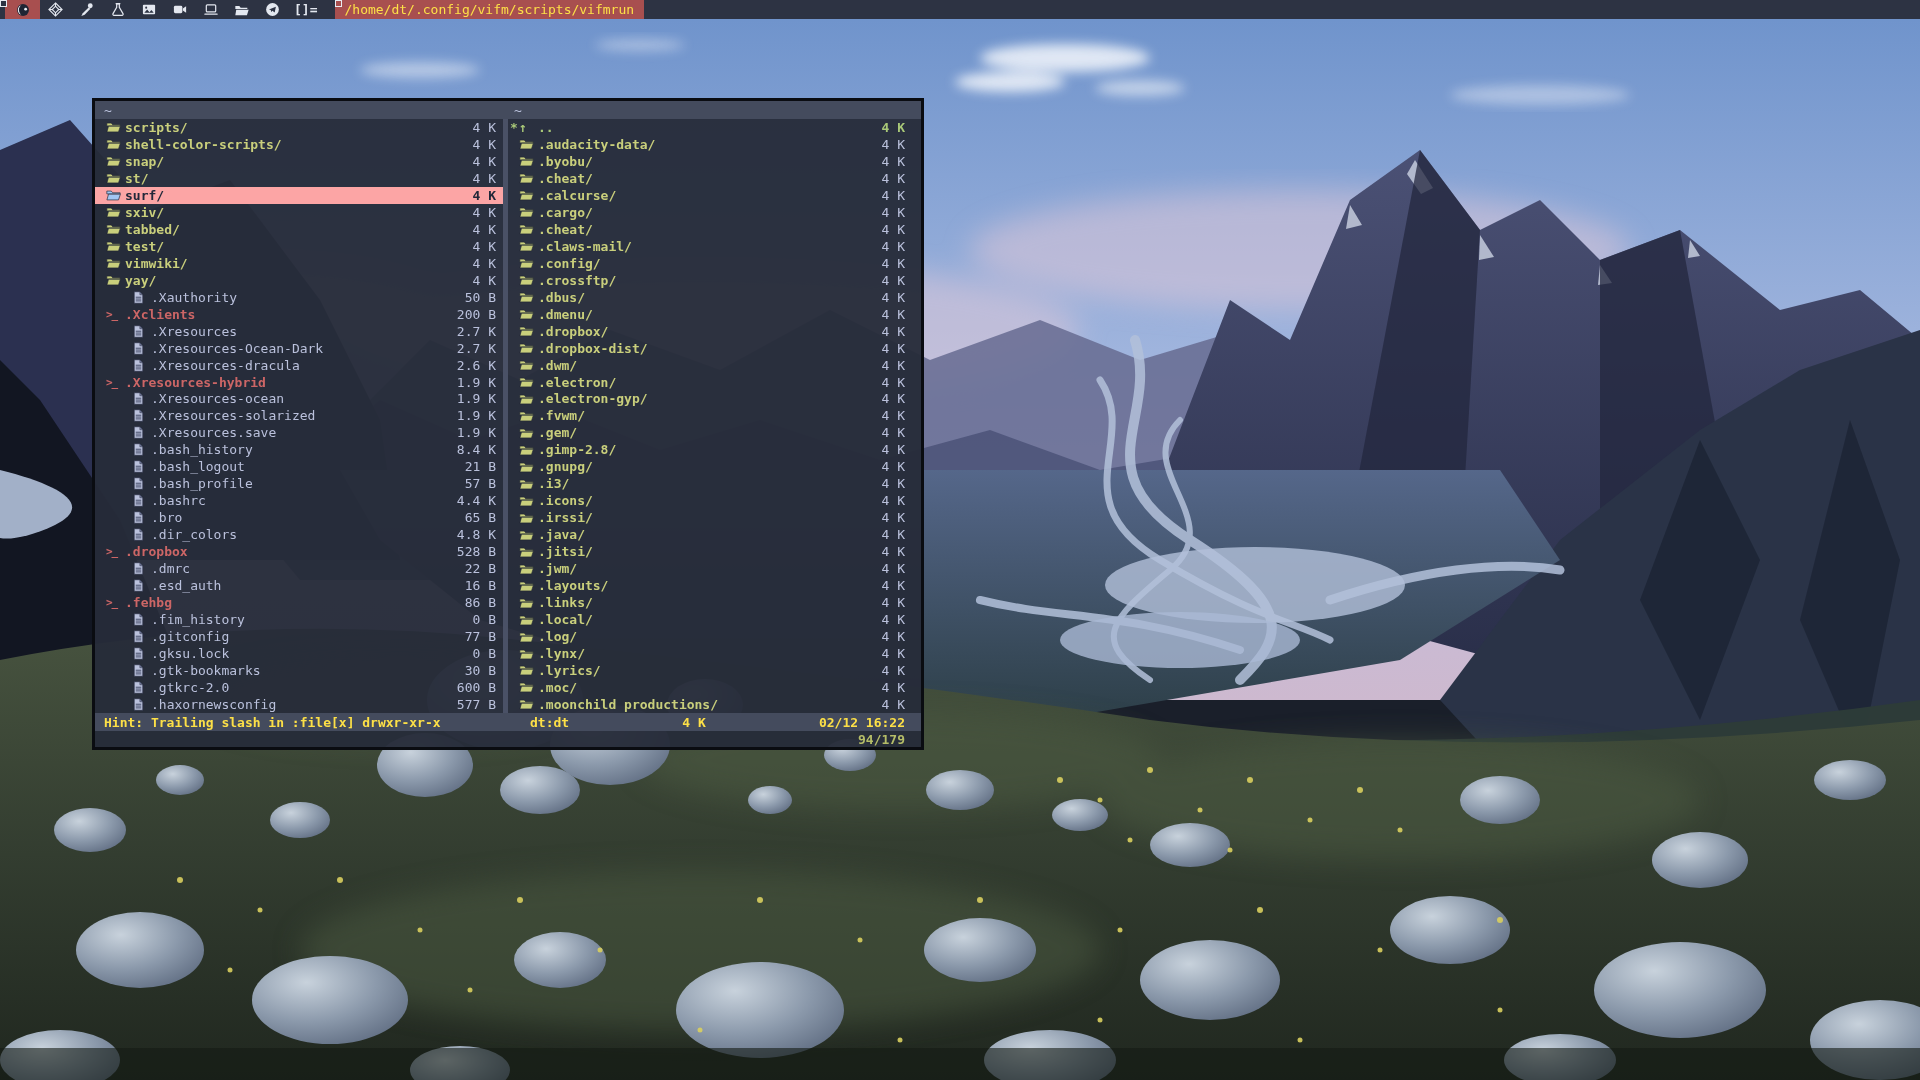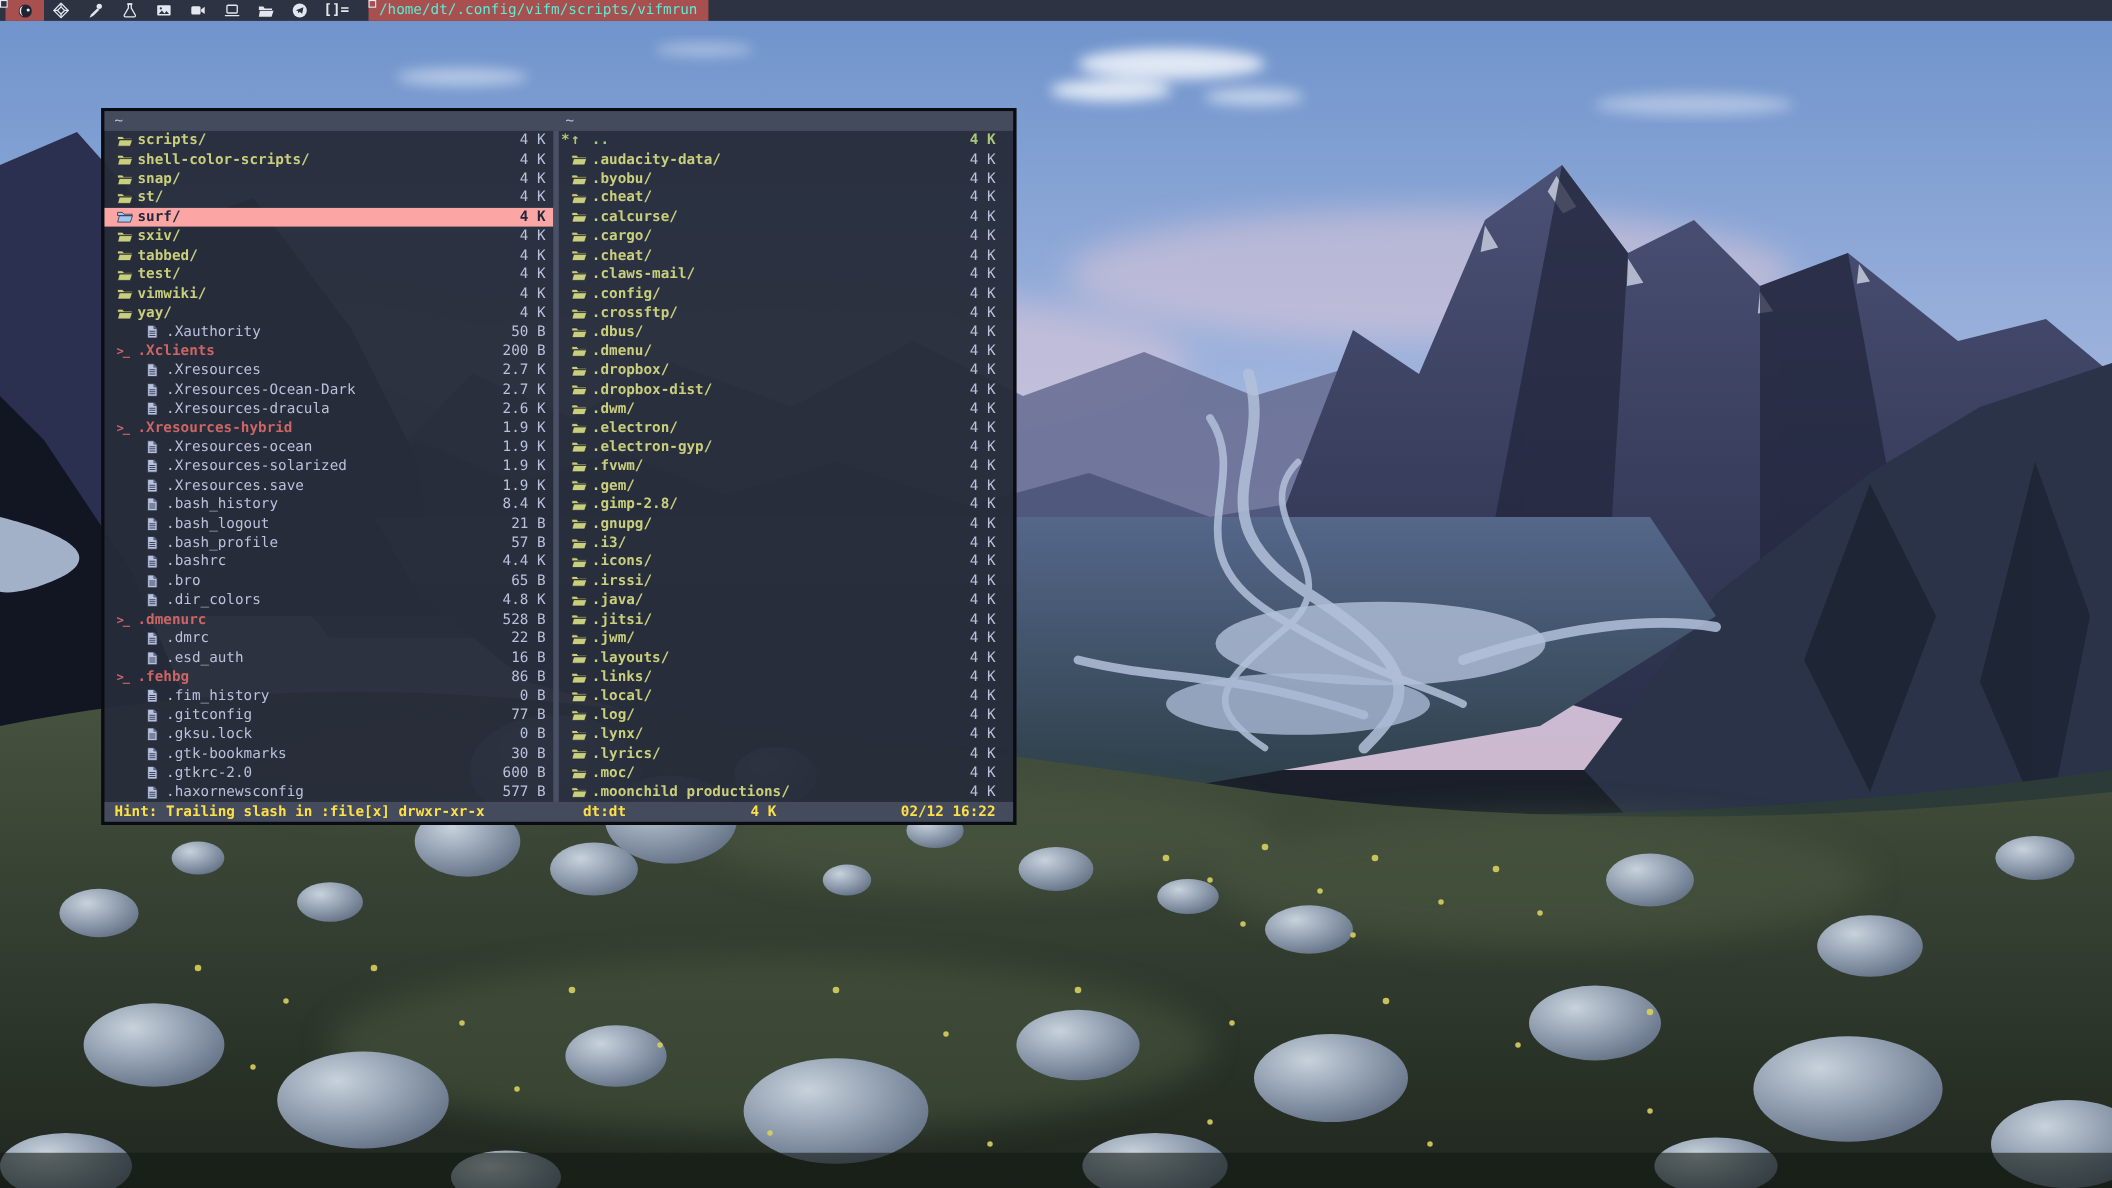--- a/index.html
+++ b/index.html
@@ -9,21 +9,21 @@
   .wallpaper svg{display:block;width:1920px;height:1080px;}
   
   .topbar{position:absolute;top:0;left:0;right:0;height:19px;background:#2d3343;display:flex;align-items:center;z-index:5;}
   .tag-sq{position:absolute;top:0;left:0;width:5px;height:5px;border:1px solid #e9ecf2;background:#2d3343;}
   .tb-logo{margin-left:5px;width:35px;height:19px;background:#a84f4f;display:flex;align-items:center;justify-content:center;flex:none;}
   .tb-icons{display:flex;align-items:center;}
   .tb-ic{width:31px;height:19px;display:flex;align-items:center;justify-content:center;}
   .tb-ic svg{display:block;}
   .tb-layout{color:#e3e7ef;font-size:13px;font-weight:bold;padding:0 11px 0 6px;}
   .tb-path{position:relative;height:19px;background:#a84f4f;display:flex;align-items:center;
-    padding:0 10px 0 9px;color:#5eead4;font-size:13px;margin-left:7px;white-space:pre;}
+    padding:0 10px 0 9px;color:#fde047;font-size:13px;margin-left:7px;white-space:pre;}
   .tb-path .tag-sq2{position:absolute;top:0;left:0;width:5px;height:5px;border:1px solid #e9ecf2;}
   
   .vifm{position:absolute;left:92px;top:98px;width:832px;height:652px;box-sizing:border-box;
     border:3px solid #0a0c11;background:rgba(39,44,57,0.96);display:flex;flex-direction:column;
     font-size:13px;z-index:4;}
   .hdr-row{flex:none;height:18px;background:#444b5d;display:flex;align-items:center;color:#bac1dc;}
   .hdr-left{width:408px;padding-left:9px;box-sizing:border-box;flex:none;}
   .hdr-right{padding-left:11px;}
   .panes{flex:1;display:flex;min-height:0;}
   .pane{display:flex;flex-direction:column;min-height:0;}
@@ -404,21 +404,21 @@
         <div class="row file"><span class="marker"></span><span class="ficon"><svg class="i-file" viewBox="0 0 12 14">
               <path class="db" d="M1.3 .7h6.2l3.2 3.3v9.3H1.3z"></path>
               <path class="df" d="M7.5 .7l3.2 3.3H7.5z"></path>
               <path class="dl" d="M3 6.7h6M3 8.7h6M3 10.7h6"></path>
             </svg></span><span class="fname">.bro</span><span class="fsize">65 B</span></div>
         <div class="row file"><span class="marker"></span><span class="ficon"><svg class="i-file" viewBox="0 0 12 14">
               <path class="db" d="M1.3 .7h6.2l3.2 3.3v9.3H1.3z"></path>
               <path class="df" d="M7.5 .7l3.2 3.3H7.5z"></path>
               <path class="dl" d="M3 6.7h6M3 8.7h6M3 10.7h6"></path>
             </svg></span><span class="fname">.dir_colors</span><span class="fsize">4.8 K</span></div>
-        <div class="row exec"><span class="marker"></span><span class="ficon"><span class="glyph-exec">&gt;_</span></span><span class="fname">.dmenurc</span><span class="fsize">528 B</span></div>
+        <div class="row exec"><span class="marker"></span><span class="ficon"><span class="glyph-exec">&gt;_</span></span><span class="fname">.dropbox</span><span class="fsize">528 B</span></div>
         <div class="row file"><span class="marker"></span><span class="ficon"><svg class="i-file" viewBox="0 0 12 14">
               <path class="db" d="M1.3 .7h6.2l3.2 3.3v9.3H1.3z"></path>
               <path class="df" d="M7.5 .7l3.2 3.3H7.5z"></path>
               <path class="dl" d="M3 6.7h6M3 8.7h6M3 10.7h6"></path>
             </svg></span><span class="fname">.dmrc</span><span class="fsize">22 B</span></div>
         <div class="row file"><span class="marker"></span><span class="ficon"><svg class="i-file" viewBox="0 0 12 14">
               <path class="db" d="M1.3 .7h6.2l3.2 3.3v9.3H1.3z"></path>
               <path class="df" d="M7.5 .7l3.2 3.3H7.5z"></path>
               <path class="dl" d="M3 6.7h6M3 8.7h6M3 10.7h6"></path>
             </svg></span><span class="fname">.esd_auth</span><span class="fsize">16 B</span></div>
@@ -596,13 +596,16 @@
       </div>
   </div>
   <div class="status-row">
     <span class="st-left">Hint: Trailing slash in :file[x] drwxr-xr-x</span>
     <span class="st-right">
       <span>dt:dt</span>
       <span class="st-size">4 K</span>
       <span>02/12 16:22</span>
     </span>
   </div>
+  <div class="cmd-row">
+    <span>94/179</span>
+  </div>
 </div>
 
 </body></html>

